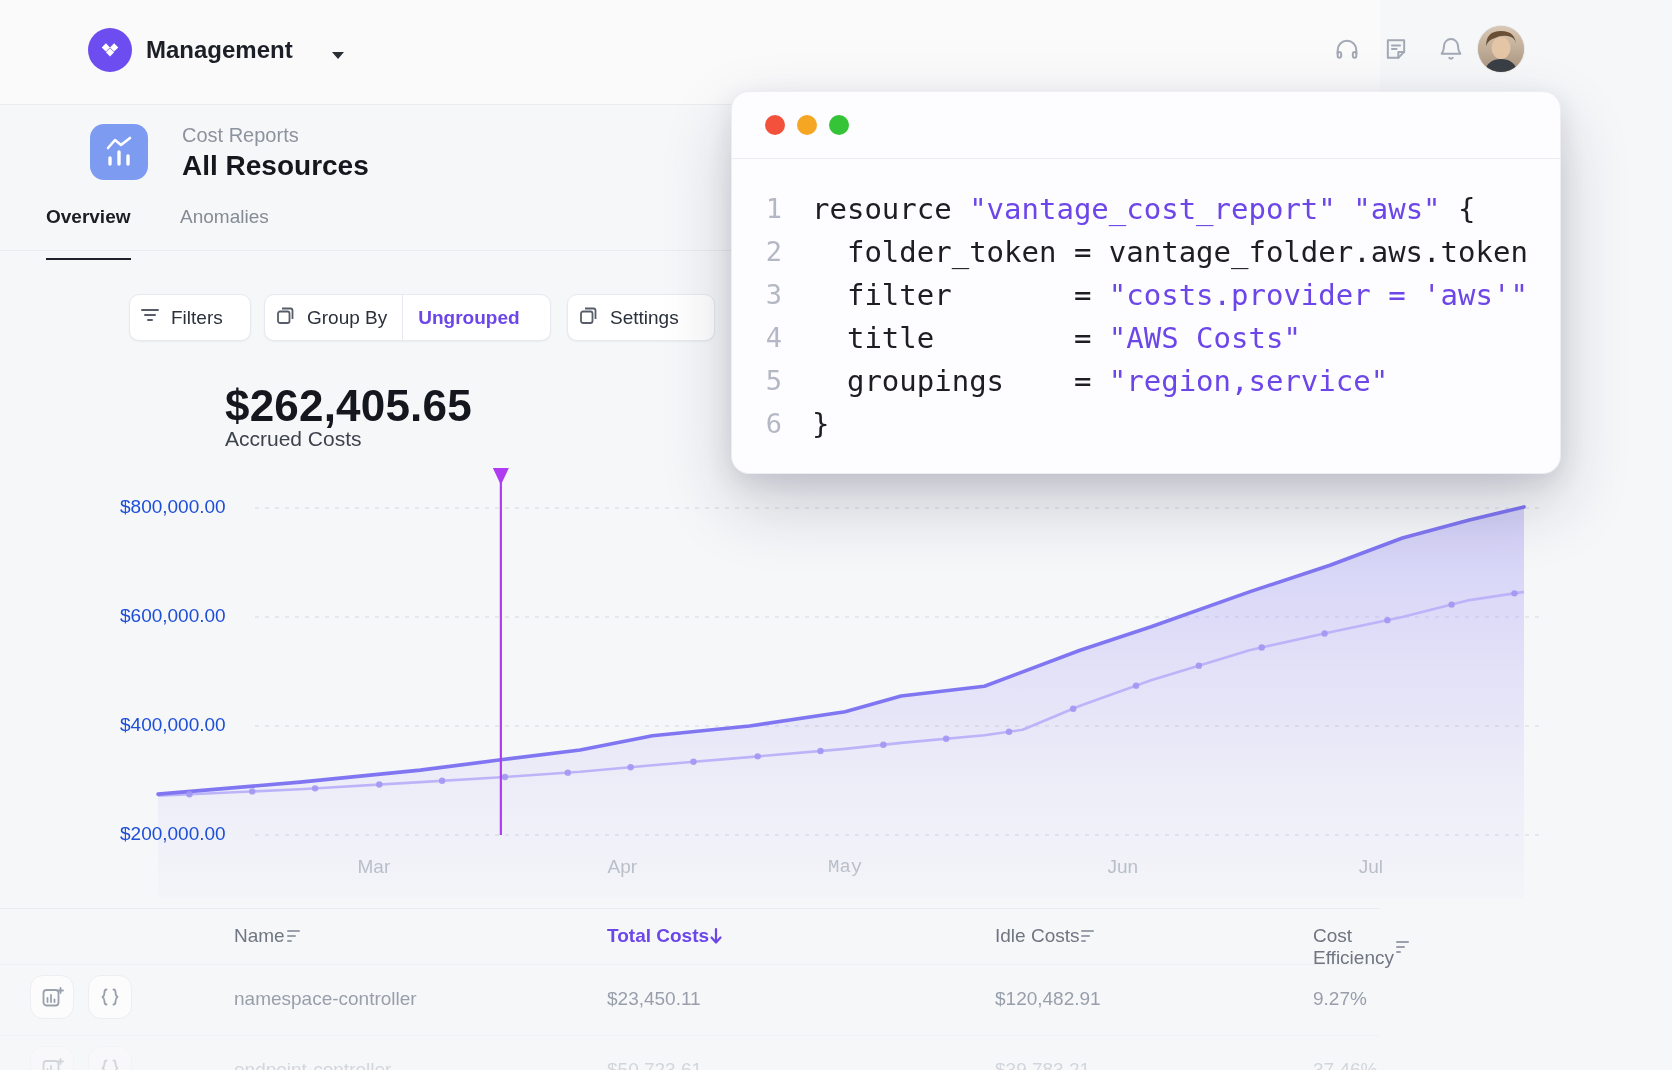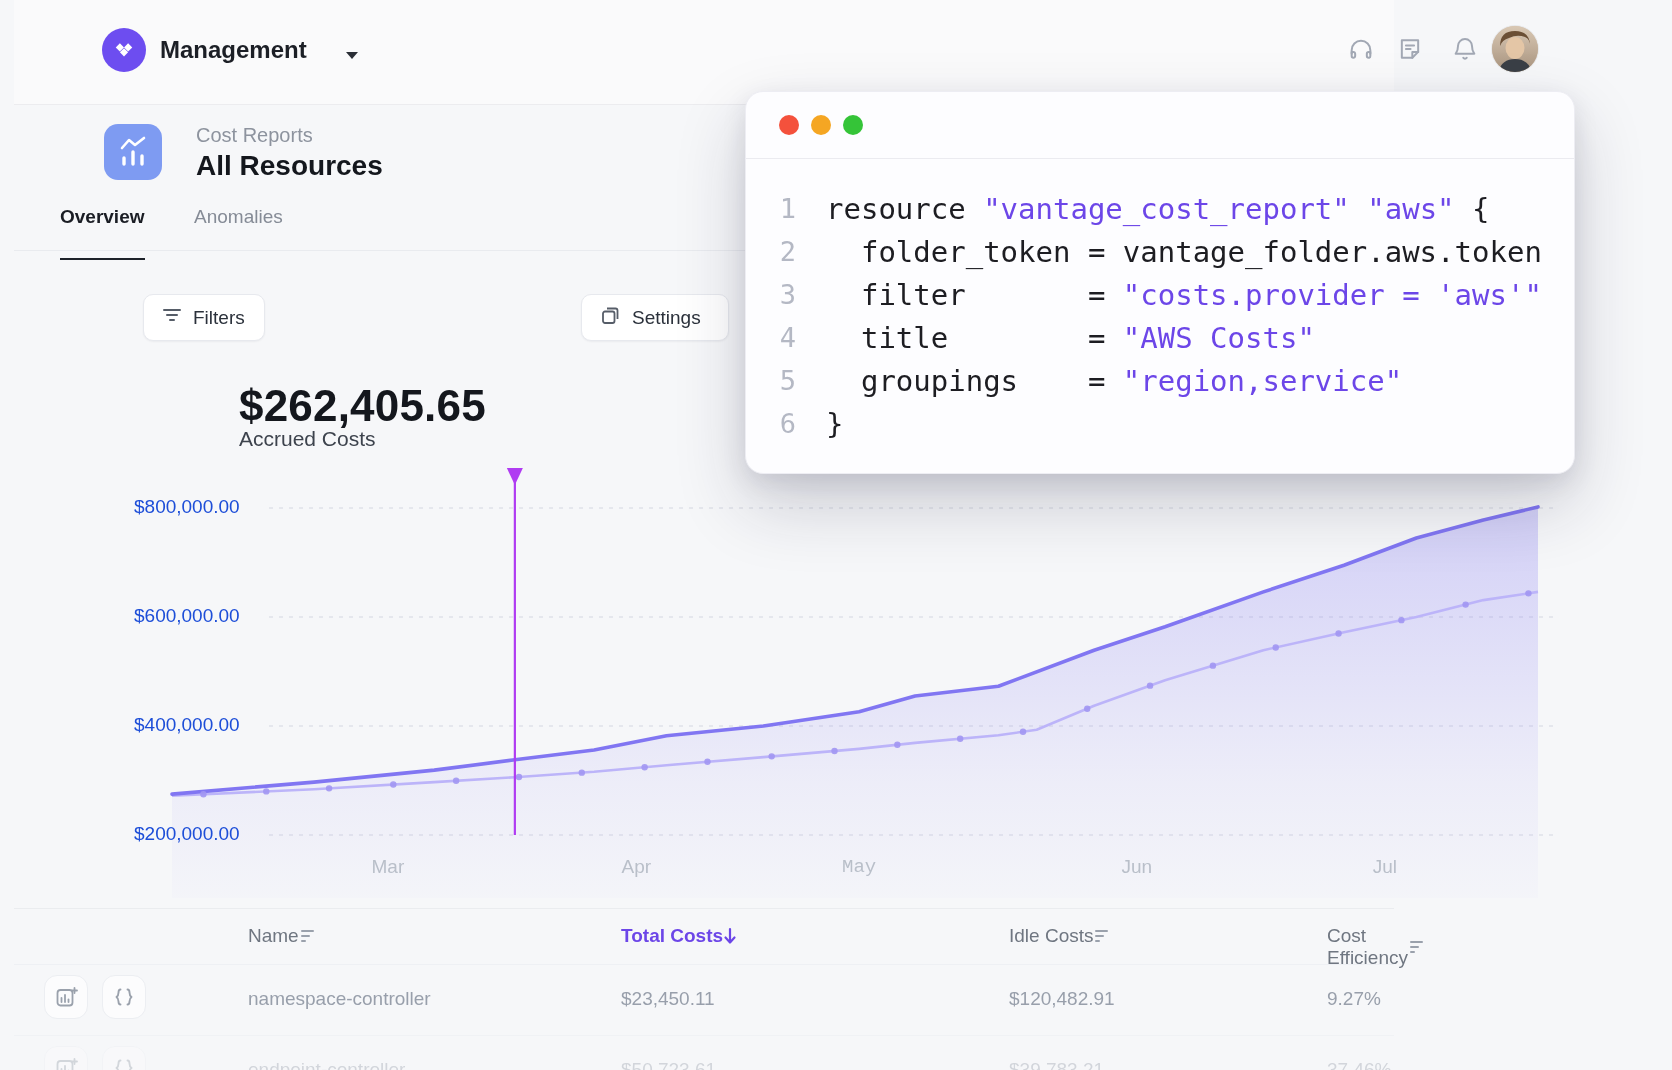--- a/index.html
+++ b/index.html
@@ -1,18 +1,18 @@
 <!DOCTYPE html>
 <html style="--accent: #6c46e8; --logo: #6d4df0; --reporticon: #7e9bf2;"><head>
 <meta charset="utf-8">
 <style>
   html,body{margin:0;padding:0;}
   body{width:1672px;height:1070px;overflow:hidden;background:#f6f7f9;
        font-family:"Liberation Sans",sans-serif;-webkit-font-smoothing:antialiased;}
-  .app{position:relative;width:1380px;height:1070px;margin-left:14px;}
+  .app{position:relative;width:1380px;height:1070px;}
 
   
   .top-header{position:absolute;left:0;top:0;width:100%;height:104px;
               background:#fafafb;border-bottom:1px solid #ececef;}
   .logo{position:absolute;left:88px;top:28px;width:44px;height:44px;border-radius:50%;
         background:var(--logo);display:flex;align-items:center;justify-content:center;cursor:pointer;}
   .brand-name{position:absolute;left:146px;top:36px;font-size:24px;font-weight:700;color:#1c1f26;}
   .brand-caret{position:absolute;left:330px;top:46px;}
   .hdr-ic{position:absolute;top:35px;width:28px;height:28px;color:#a2a8b4;cursor:pointer;}
   .avatar{position:absolute;left:1478px;top:26px;width:46px;height:46px;border-radius:50%;
@@ -25,21 +25,21 @@
   .page-title{position:absolute;left:182px;top:150px;font-size:28px;font-weight:700;color:#14171d;}
 
   .tabs{position:absolute;left:0;top:200px;width:100%;height:50px;border-bottom:1px solid #e9ebef;}
   .tab{position:absolute;top:6px;font-size:19px;color:#858b96;padding-bottom:30px;cursor:pointer;}
   .tab.active{color:#1a1d24;font-weight:700;border-bottom:2.5px solid #1d2129;}
   .tab-overview{left:46px;}
   .tab-anomalies{left:180px;}
 
   
   .toolbar-btn{position:absolute;top:294px;height:47px;background:#ffffff;border:1px solid #e7e9ee;
-               border-radius:10px;display:flex;align-items:center;padding:0 18px;gap:11px;
+               border-radius:10px;display:flex;align-items:center;padding:0 10px;gap:11px;
                font-size:19px;color:#2b313b;box-shadow:0 1px 2px rgba(16,24,40,.05);cursor:pointer;box-sizing:border-box;}
   .btn-filters{left:129px;width:122px;}
   .btn-groupby{left:264px;width:287px;}
   .btn-settings{left:567px;width:148px;}
   .gb-divider{width:1px;height:47px;background:#e7e9ee;margin:0 4px;}
   .gb-value{color:var(--accent);font-weight:600;}
   .tb-icon{flex:0 0 auto;color:#565d68;}
 
   
   .amount{position:absolute;left:225px;top:381px;font-size:44px;font-weight:700;color:#14171d;letter-spacing:.2px;}
@@ -154,20 +154,31 @@
     <span class="tb-icon">
       <svg width="20" height="18" viewBox="0 0 20 18" stroke="currentColor" stroke-width="2" stroke-linecap="round">
         <line x1="2" y1="4" x2="18" y2="4"></line>
           <line x1="5" y1="9" x2="15" y2="9"></line>
           <line x1="8" y1="14" x2="12" y2="14"></line>
       </svg>
     </span>
     <span>Filters</span>
   </div>
 
+  <div class="toolbar-btn btn-groupby">
+    <span class="tb-icon">
+      <svg width="21" height="21" viewBox="0 0 21 21" fill="none" stroke="currentColor" stroke-width="1.8" stroke-linejoin="round">
+        <rect x="3" y="6.5" width="11.5" height="11.5" rx="2"></rect>
+        <path d="M7 3.5h8.5a2 2 0 0 1 2 2V14"></path>
+      </svg>
+    </span>
+    <span>Group By</span>
+    <span class="gb-divider"></span>
+    <span class="gb-value">Ungrouped</span>
+  </div>
 
   <div class="toolbar-btn btn-settings">
     <span class="tb-icon">
       <svg width="21" height="21" viewBox="0 0 21 21" fill="none" stroke="currentColor" stroke-width="1.8" stroke-linejoin="round">
         <rect x="3" y="6.5" width="11.5" height="11.5" rx="2"></rect>
         <path d="M7 3.5h8.5a2 2 0 0 1 2 2V14"></path>
       </svg>
     </span>
     <span>Settings</span>
   </div>

